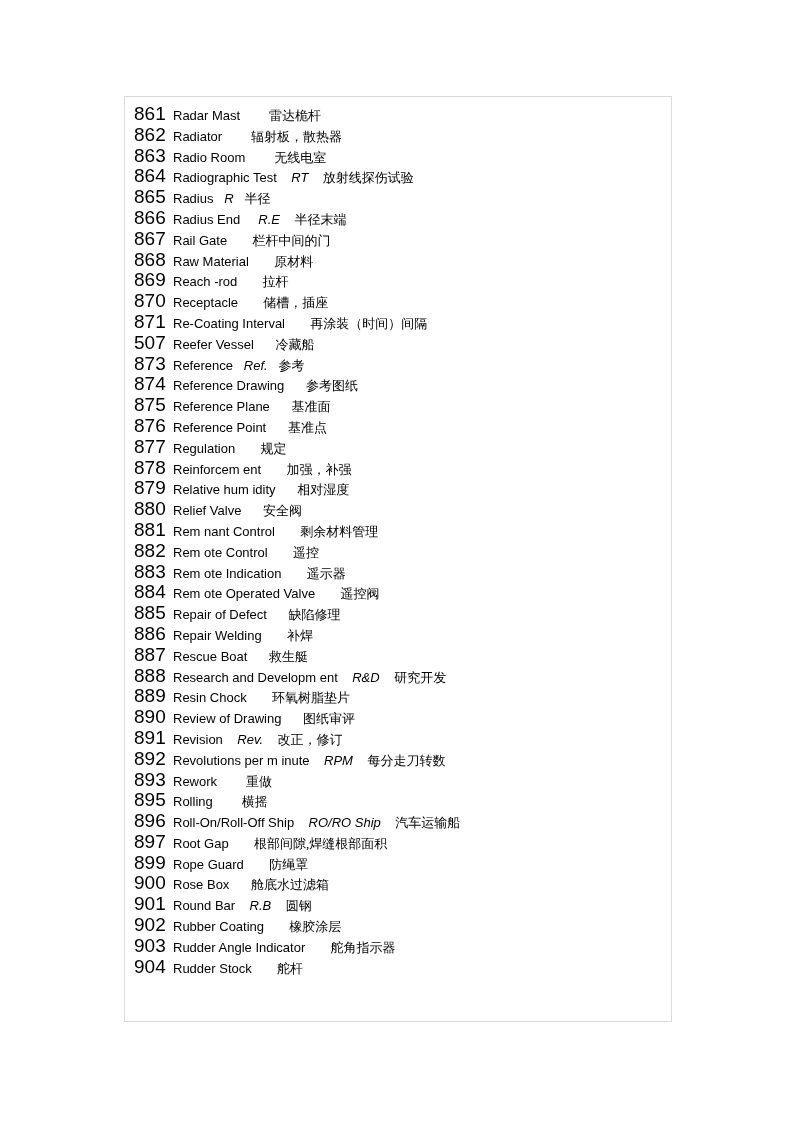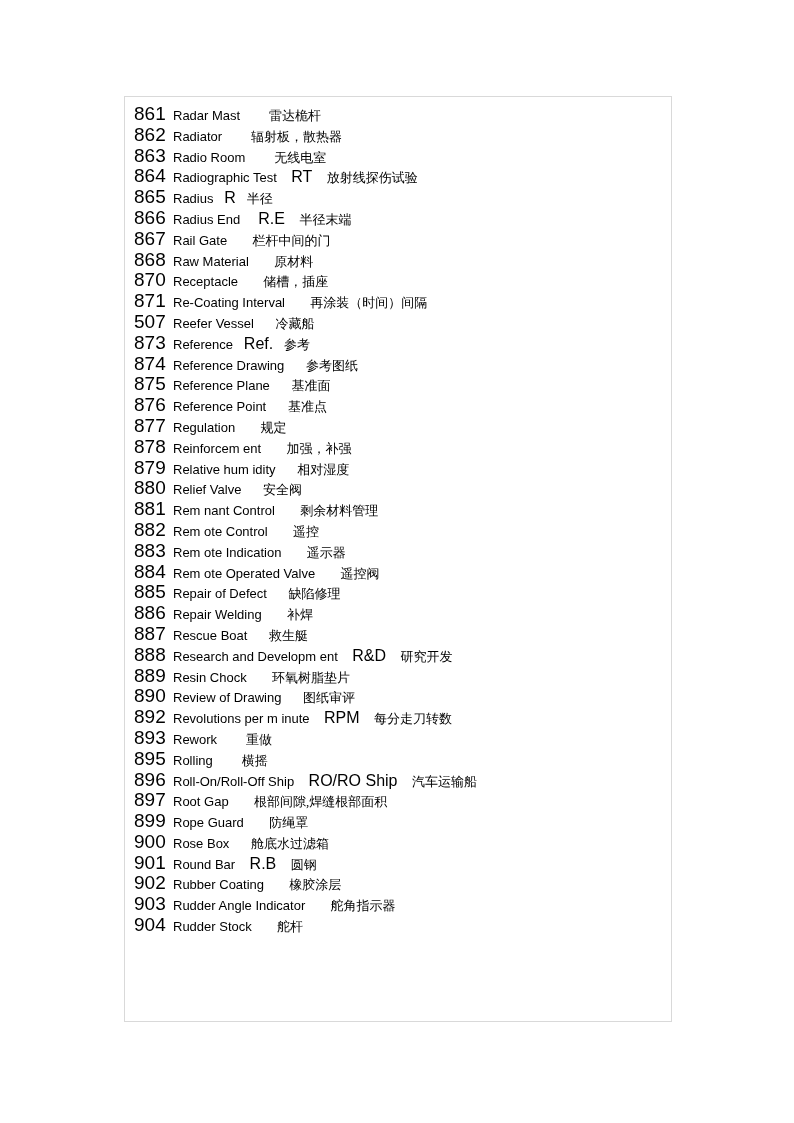--- a/index.html
+++ b/index.html
@@ -47,41 +47,43 @@
   }
   .idx {
     display: inline-block;
     width: 39px;
     font-size: 19px;
   }
   .term {
     font-size: 13px;
   }
   .abbr {
-    font-size: 16px;
+    font-size: 13px;
+    font-style: italic;
   }
   .cn {
     font-size: 13px;
     font-family: Liberation Serif, serif;
   }
 </style>
 </head>
 <body>
 
 <div id="page">
   <div id="glossary-frame">
     <div id="glossary-list">
         <div class="entry"><span class="idx">861</span><span class="term">Radar Mast</span><span>        </span><span class="cn">雷达桅杆</span></div>
         <div class="entry"><span class="idx">862</span><span class="term">Radiator</span><span>        </span><span class="cn">辐射板，散热器</span></div>
         <div class="entry"><span class="idx">863</span><span class="term">Radio Room</span><span>        </span><span class="cn">无线电室</span></div>
         <div class="entry"><span class="idx">864</span><span class="term">Radiographic Test</span><span>    </span><span class="abbr">RT</span><span>    </span><span class="cn">放射线探伤试验</span></div>
         <div class="entry"><span class="idx">865</span><span class="term">Radius</span><span>   </span><span class="abbr">R</span><span>   </span><span class="cn">半径</span></div>
         <div class="entry"><span class="idx">866</span><span class="term">Radius End</span><span>     </span><span class="abbr">R.E</span><span>    </span><span class="cn">半径末端</span></div>
         <div class="entry"><span class="idx">867</span><span class="term">Rail Gate</span><span>       </span><span class="cn">栏杆中间的门</span></div>
         <div class="entry"><span class="idx">868</span><span class="term">Raw Material</span><span>       </span><span class="cn">原材料</span></div>
+        <div class="entry"><span class="idx">869</span><span class="term">Reach -rod</span><span>       </span><span class="cn">拉杆</span></div>
         <div class="entry"><span class="idx">870</span><span class="term">Receptacle</span><span>       </span><span class="cn">储槽，插座</span></div>
         <div class="entry"><span class="idx">871</span><span class="term">Re-Coating Interval</span><span>       </span><span class="cn">再涂装（时间）间隔</span></div>
         <div class="entry"><span class="idx">507</span><span class="term">Reefer Vessel</span><span>      </span><span class="cn">冷藏船</span></div>
         <div class="entry"><span class="idx">873</span><span class="term">Reference</span><span>   </span><span class="abbr">Ref.</span><span>   </span><span class="cn">参考</span></div>
         <div class="entry"><span class="idx">874</span><span class="term">Reference Drawing</span><span>      </span><span class="cn">参考图纸</span></div>
         <div class="entry"><span class="idx">875</span><span class="term">Reference Plane</span><span>      </span><span class="cn">基准面</span></div>
         <div class="entry"><span class="idx">876</span><span class="term">Reference Point</span><span>      </span><span class="cn">基准点</span></div>
         <div class="entry"><span class="idx">877</span><span class="term">Regulation</span><span>       </span><span class="cn">规定</span></div>
         <div class="entry"><span class="idx">878</span><span class="term">Reinforcem ent</span><span>       </span><span class="cn">加强，补强</span></div>
         <div class="entry"><span class="idx">879</span><span class="term">Relative hum idity</span><span>      </span><span class="cn">相对湿度</span></div>
@@ -89,20 +91,21 @@
         <div class="entry"><span class="idx">881</span><span class="term">Rem nant Control</span><span>       </span><span class="cn">剩余材料管理</span></div>
         <div class="entry"><span class="idx">882</span><span class="term">Rem ote Control</span><span>       </span><span class="cn">遥控</span></div>
         <div class="entry"><span class="idx">883</span><span class="term">Rem ote Indication</span><span>       </span><span class="cn">遥示器</span></div>
         <div class="entry"><span class="idx">884</span><span class="term">Rem ote Operated Valve</span><span>       </span><span class="cn">遥控阀</span></div>
         <div class="entry"><span class="idx">885</span><span class="term">Repair of Defect</span><span>      </span><span class="cn">缺陷修理</span></div>
         <div class="entry"><span class="idx">886</span><span class="term">Repair Welding</span><span>       </span><span class="cn">补焊</span></div>
         <div class="entry"><span class="idx">887</span><span class="term">Rescue Boat</span><span>      </span><span class="cn">救生艇</span></div>
         <div class="entry"><span class="idx">888</span><span class="term">Research and Developm ent</span><span>    </span><span class="abbr">R&amp;D</span><span>    </span><span class="cn">研究开发</span></div>
         <div class="entry"><span class="idx">889</span><span class="term">Resin Chock</span><span>       </span><span class="cn">环氧树脂垫片</span></div>
         <div class="entry"><span class="idx">890</span><span class="term">Review of Drawing</span><span>      </span><span class="cn">图纸审评</span></div>
+        <div class="entry"><span class="idx">891</span><span class="term">Revision</span><span>    </span><span class="abbr">Rev.</span><span>    </span><span class="cn">改正，修订</span></div>
         <div class="entry"><span class="idx">892</span><span class="term">Revolutions per m inute</span><span>    </span><span class="abbr">RPM</span><span>    </span><span class="cn">每分走刀转数</span></div>
         <div class="entry"><span class="idx">893</span><span class="term">Rework</span><span>        </span><span class="cn">重做</span></div>
         <div class="entry"><span class="idx">895</span><span class="term">Rolling</span><span>        </span><span class="cn">横摇</span></div>
         <div class="entry"><span class="idx">896</span><span class="term">Roll-On/Roll-Off Ship</span><span>    </span><span class="abbr">RO/RO Ship</span><span>    </span><span class="cn">汽车运输船</span></div>
         <div class="entry"><span class="idx">897</span><span class="term">Root Gap</span><span>       </span><span class="cn">根部间隙,焊缝根部面积</span></div>
         <div class="entry"><span class="idx">899</span><span class="term">Rope Guard</span><span>       </span><span class="cn">防绳罩</span></div>
         <div class="entry"><span class="idx">900</span><span class="term">Rose Box</span><span>      </span><span class="cn">舱底水过滤箱</span></div>
         <div class="entry"><span class="idx">901</span><span class="term">Round Bar</span><span>    </span><span class="abbr">R.B</span><span>    </span><span class="cn">圆钢</span></div>
         <div class="entry"><span class="idx">902</span><span class="term">Rubber Coating</span><span>       </span><span class="cn">橡胶涂层</span></div>
         <div class="entry"><span class="idx">903</span><span class="term">Rudder Angle Indicator</span><span>       </span><span class="cn">舵角指示器</span></div>

